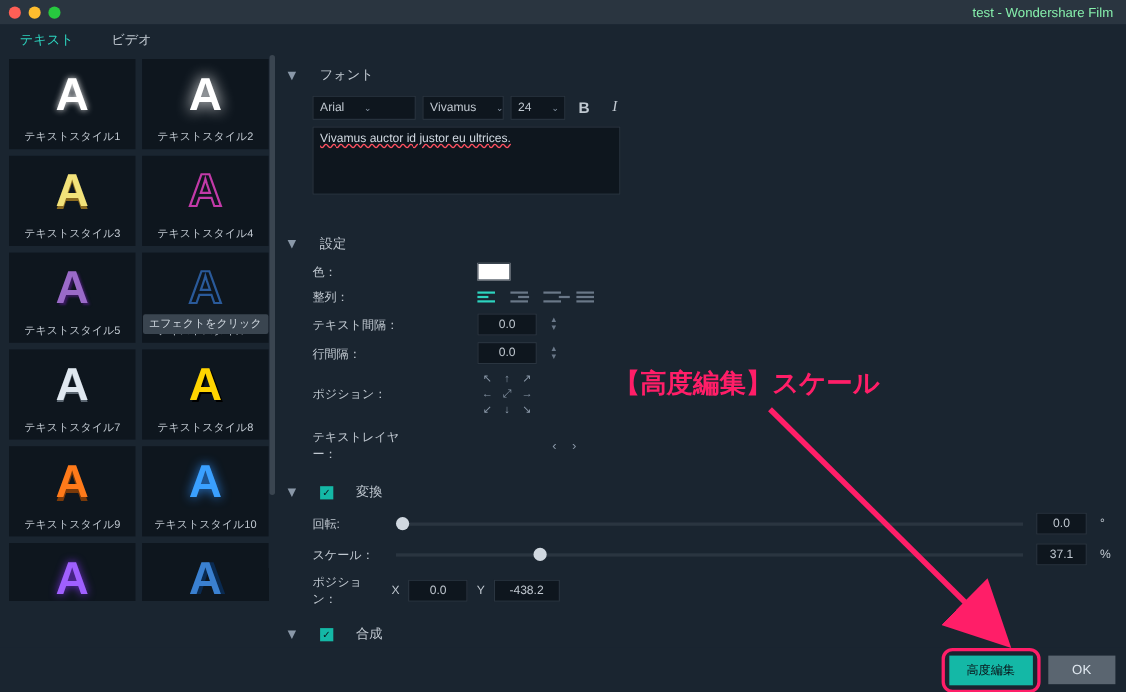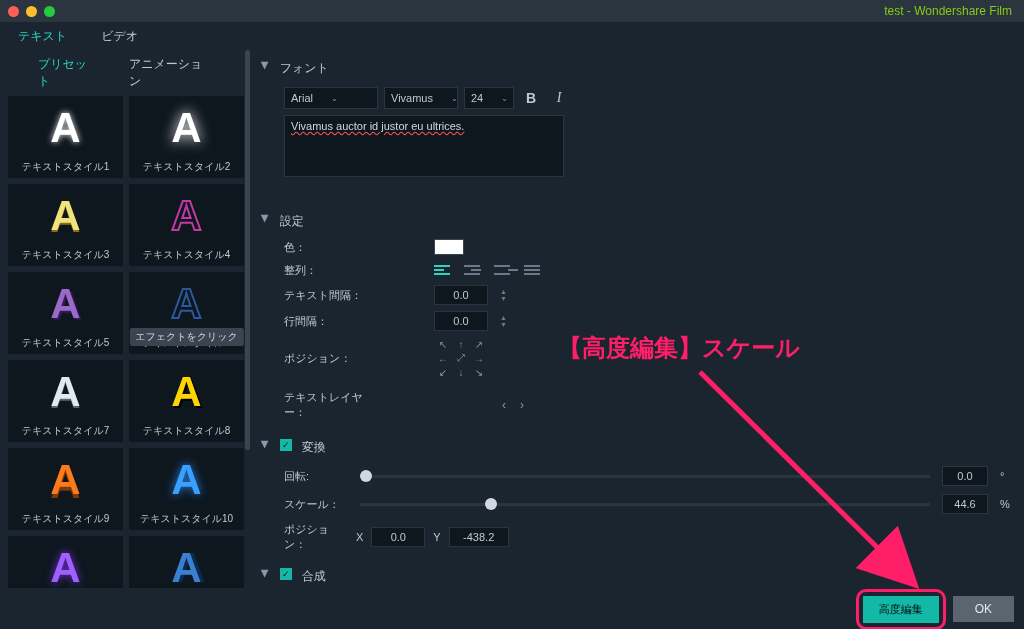--- a/index.html
+++ b/index.html
@@ -3,38 +3,38 @@
 <meta charset="utf-8">
 <style>
   * { margin: 0; padding: 0; box-sizing: border-box; font-family: "Hiragino Sans", "Hiragino Kaku Gothic ProN", sans-serif; }
   body { background: #1a2530; color: #c0c8d0; width: 1024px; height: 629px; overflow: hidden; position: relative; }
   .titlebar { height: 22px; background: #2a3540; display: flex; align-items: center; padding: 0 8px; }
   .traffic { display: flex; gap: 7px; }
   .dot { width: 11px; height: 11px; border-radius: 50%; }
   .dot.red { background: #ff5f56; }
   .dot.yellow { background: #ffbd2e; }
   .dot.green { background: #27c93f; }
-  .win-title { flex: 1; text-align: right; font-size: 12px; color: #84cc16; padding-right: 4px; }
+  .win-title { flex: 1; text-align: right; font-size: 12px; color: #86efac; padding-right: 4px; }
 
   .top-tabs { height: 28px; display: flex; align-items: center; padding: 0 18px; gap: 34px; font-size: 12px; }
   .top-tab { cursor: pointer; }
   .top-tab.active { color: #2dd4bf; }
 
   .main { display: flex; height: calc(629px - 22px - 28px - 40px); }
   .sidebar { width: 252px; padding: 4px 8px 0 8px; }
   .subtabs { display: flex; gap: 30px; font-size: 12px; padding: 2px 30px 6px 30px; }
   .subtab.active { color: #2dd4bf; }
   .presets { display: grid; grid-template-columns: 1fr 1fr; gap: 6px; overflow-y: auto; height: 492px; }
   .preset { background: #0e161e; text-align: center; padding-bottom: 4px; cursor: pointer; position: relative; }
   .preset .thumb { height: 64px; display: flex; align-items: center; justify-content: center; font-size: 42px; font-weight: 900; }
   .preset .label { font-size: 10px; color: #c0c8d0; }
   .tooltip { position: absolute; top: 56px; left: 50%; transform: translateX(-50%); background: #3a4550; color: #d0d8e0; font-size: 10px; padding: 2px 6px; white-space: nowrap; border-radius: 2px; z-index: 5; }
 
   .panel { flex: 1; padding: 4px 10px 0 10px; font-size: 12px; overflow: hidden; position: relative; }
-  .section-head { display: flex; align-items: flex-start; gap: 10px; padding: 6px 0; cursor: pointer; }
+  .section-head { display: flex; align-items: center; gap: 21px; padding: 6px 0; cursor: pointer; }
   .chevron { display: inline-block; transform: rotate(90deg); font-size: 10px; color: #8a98a8; }
   .check { width: 12px; height: 12px; background: #14b8a6; display: inline-flex; align-items: center; justify-content: center; color: #0a1218; font-size: 9px; }
 
   .font-row { display: flex; gap: 6px; padding: 4px 0 6px 22px; }
   .select { background: #0e161e; border: 1px solid #2a3540; color: #c0c8d0; height: 22px; display: flex; align-items: center; padding: 0 6px; font-size: 11px; gap: 18px; cursor: pointer; }
   .caret { font-size: 8px; color: #8a98a8; }
   .bi-btn { width: 22px; height: 22px; display: flex; align-items: center; justify-content: center; cursor: pointer; font-size: 14px; font-family: serif; }
   .italic { font-style: italic; }
 
   .text-input { margin-left: 22px; width: 280px; height: 62px; background: #0e161e; border: 1px solid #2a3540; padding: 4px 6px; font-size: 11px; color: #d0d8e0; }
@@ -88,24 +88,20 @@
 </div>
 
 <div class="top-tabs">
   <div class="top-tab active">テキスト</div>
   <div class="top-tab">ビデオ</div>
 </div>
 
 <div class="main">
 
   <div class="sidebar" style="position:relative;">
-    <div class="subtabs">
-      <div class="subtab active">プリセット</div>
-      <div class="subtab">アニメーション</div>
-    </div>
     <div class="presets" id="presets-grid">
         <div class="preset">
           <div class="thumb" style="color: rgb(255, 255, 255); text-shadow: rgba(255, 255, 255, 0.9) 0px 0px 6px;">A</div>
           <div class="label">テキストスタイル1</div>
         </div>
         <div class="preset">
           <div class="thumb" style="color: rgb(255, 255, 255); text-shadow: rgb(255, 255, 255) 0px 0px 14px;">A</div>
           <div class="label">テキストスタイル2</div>
         </div>
         <div class="preset">
@@ -275,21 +271,21 @@
       <div class="valbox">0.0</div>
       <span class="unit">°</span>
     </div>
     <div class="slider-row">
       <span class="lab">スケール：</span>
       <div class="slider">
         <div class="track">
             <div class="thumb-dot" style="left:22%"></div>
           </div>
       </div>
-      <div class="valbox">44.6</div>
+      <div class="valbox">37.1</div>
       <span class="unit">%</span>
     </div>
     <div class="posxy">
       <span class="lab" style="width:64px;">ポジション：</span>
       <span>X</span>
       <div class="numbox">0.0</div>
       <span>Y</span>
       <div class="numbox" style="width:60px;">-438.2</div>
     </div>
 

